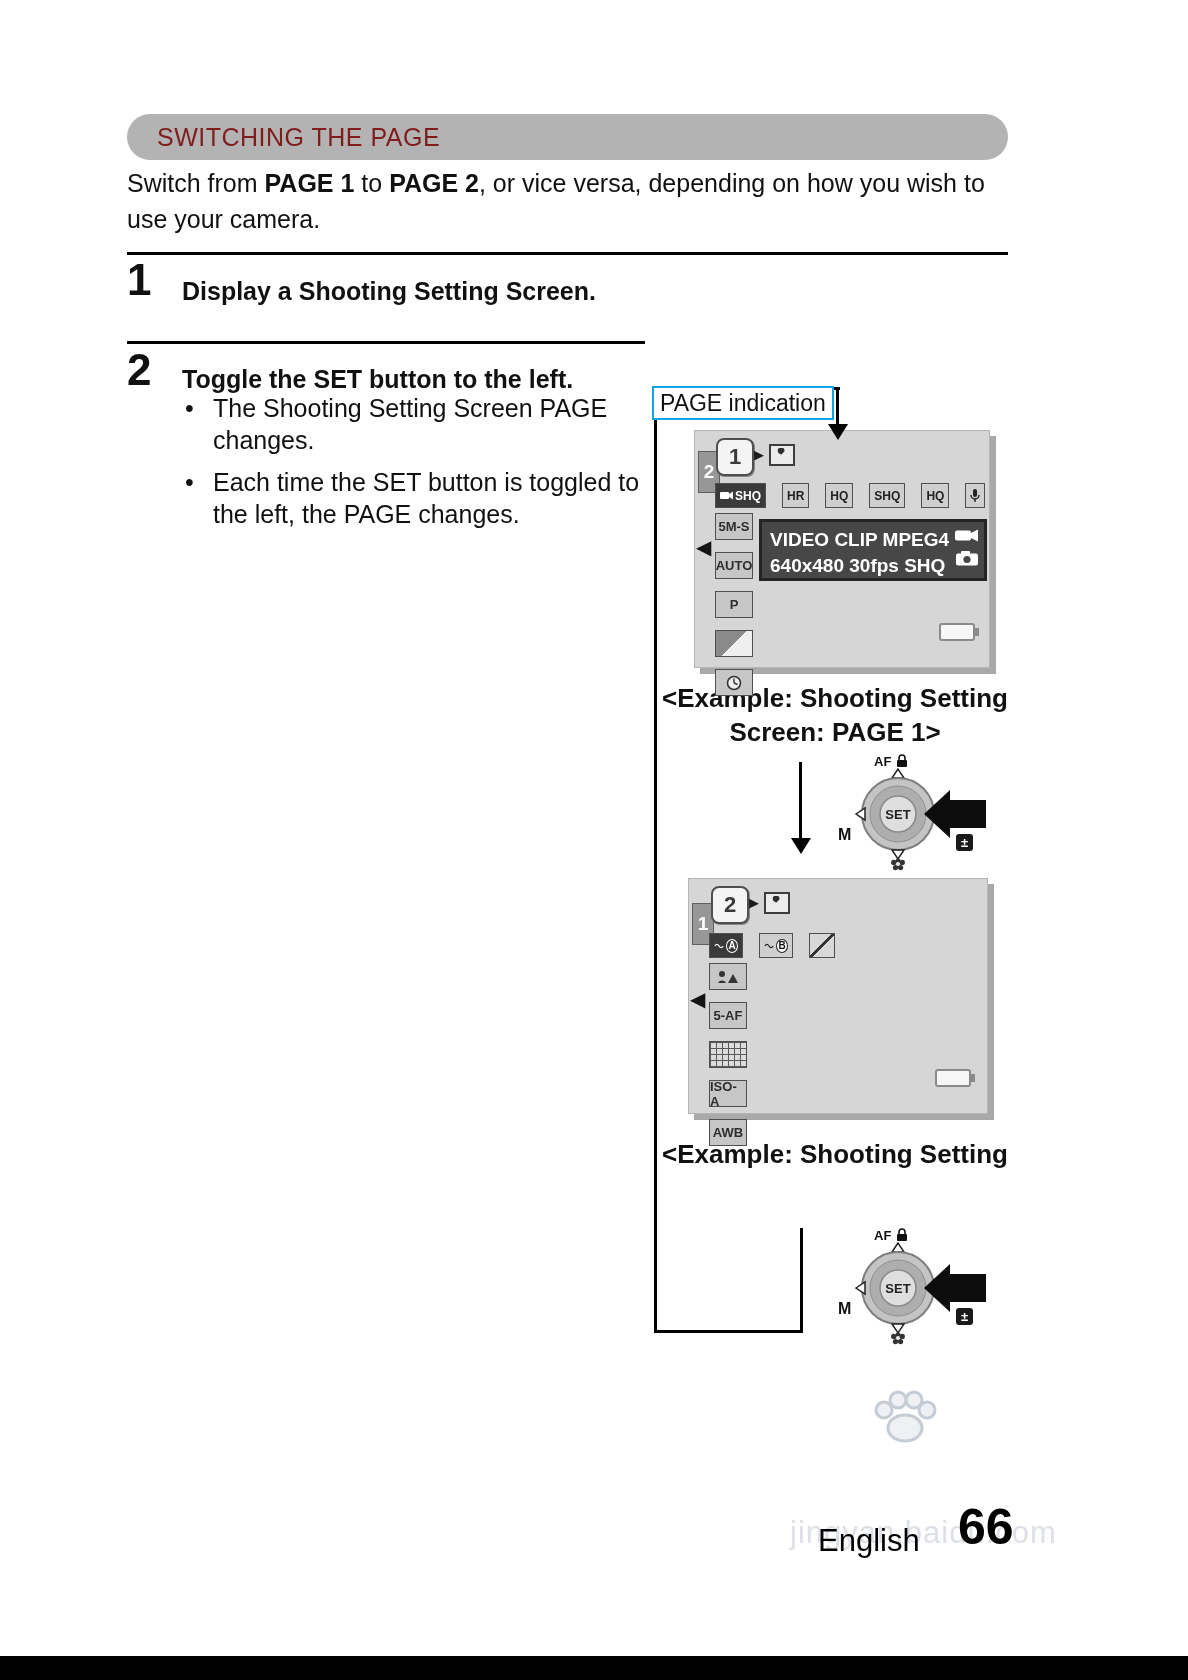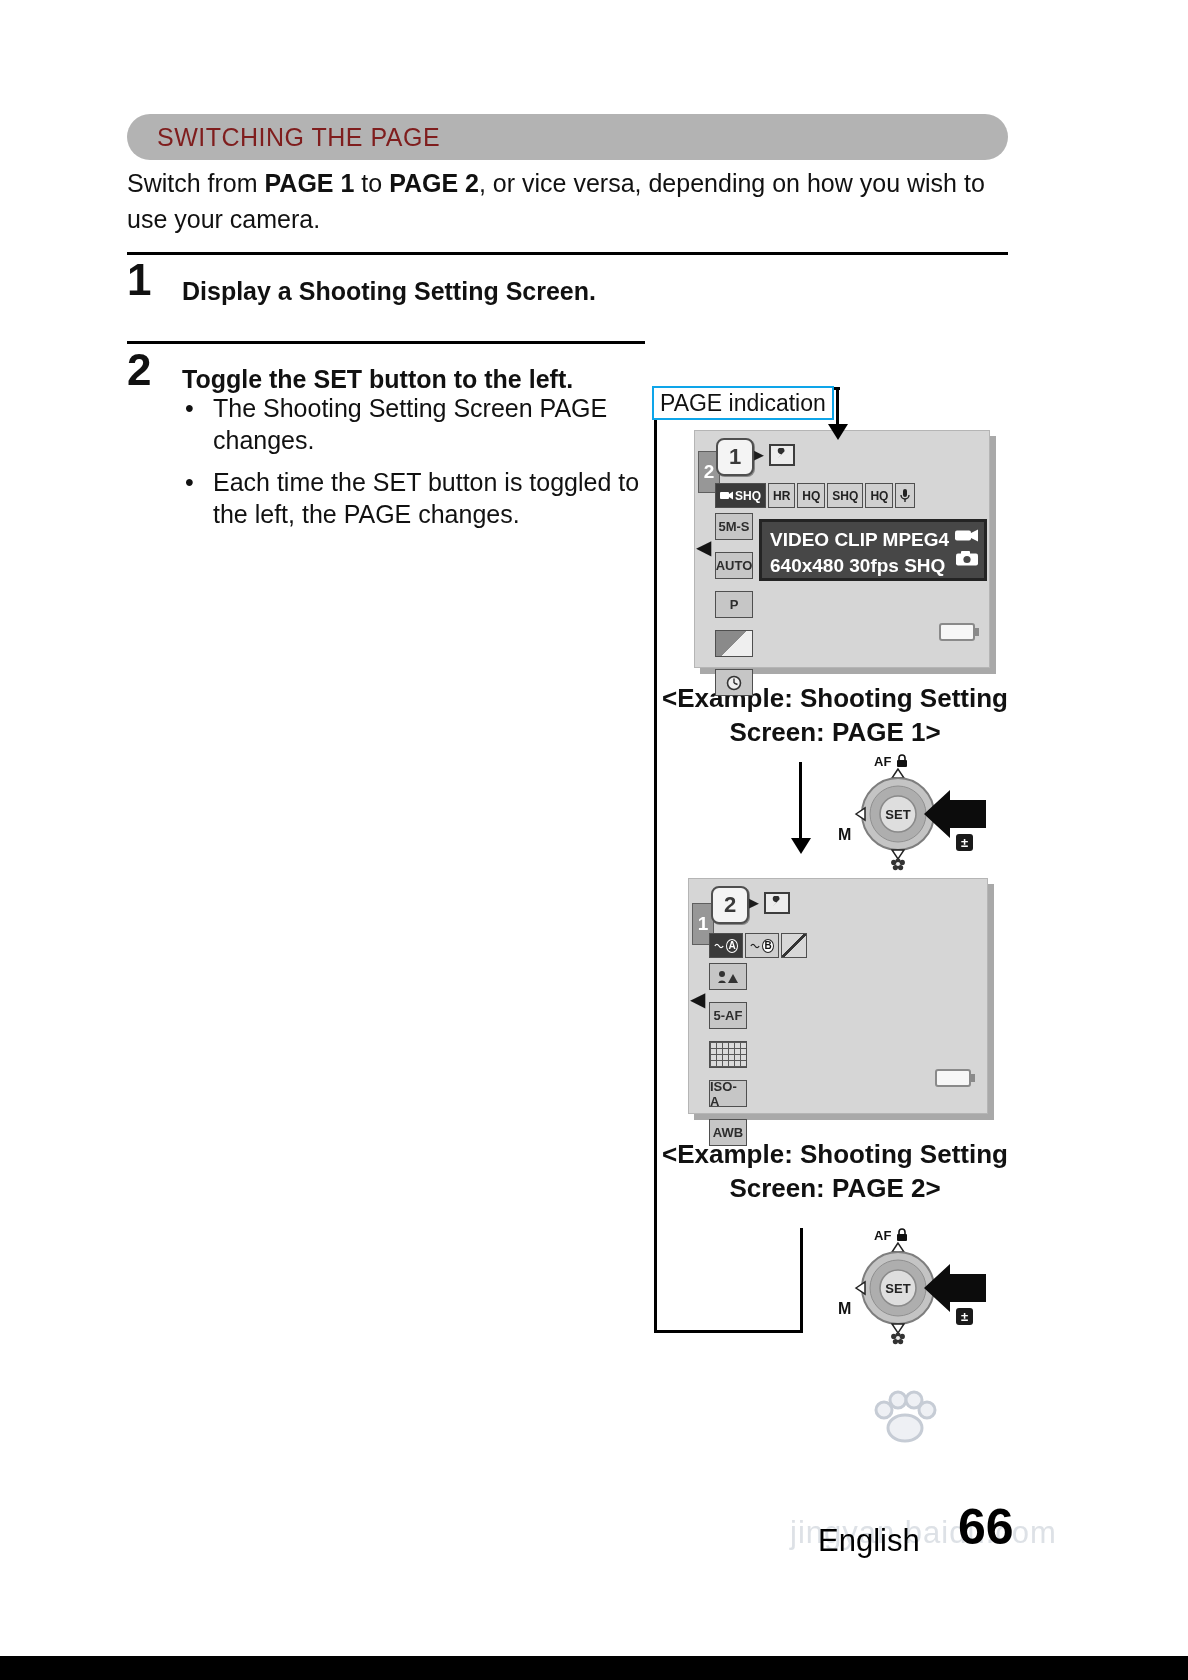--- a/index.html
+++ b/index.html
@@ -32,21 +32,21 @@
 
   
   .screen{position:absolute;background:#d6d6d6;border:1px solid #b5b5b5;box-shadow:6px 6px 0 #a9a9a9;z-index:4;}
   .tab-back{position:absolute;background:#979797;color:#fff;border:1px solid #5f5f5f;font-weight:bold;
             font-size:19px;display:flex;align-items:center;justify-content:center;}
   .tab-front{position:absolute;background:#f4f4f4;border:2px solid #4f4f4f;border-radius:8px;color:#3a3a3a;
              font-size:22px;font-weight:bold;display:flex;align-items:center;justify-content:center;box-shadow:1px 1px 0 #888;}
   .tab-pointer{position:absolute;font-size:13px;color:#1c1c1c;}
   .wrench-box{position:absolute;width:26px;height:22px;background:#ececec;border:2px solid #3d3d3d;
               box-sizing:border-box;display:flex;align-items:center;justify-content:center;}
-  .icon-row{position:absolute;display:flex;gap:2px;}
+  .icon-row{position:absolute;display:flex;gap:16px;}
   .mi{height:25px;border:1px solid #4f4f4f;background:#cfcfcf;color:#222;font-size:12px;font-weight:bold;
       display:flex;align-items:center;justify-content:center;padding:0 4px;box-sizing:border-box;gap:2px;}
   .mi.active{background:#3a3a3a;color:#fff;}
   .left-col{position:absolute;display:flex;flex-direction:column;gap:12px;}
   .lc{width:38px;height:27px;border:1px solid #4f4f4f;background:#c6c6c6;color:#2d2d2d;font-size:13px;
       font-weight:bold;display:flex;align-items:center;justify-content:center;box-sizing:border-box;}
   .lc.pattern{background:linear-gradient(135deg,#8a8a8a 0 50%,#efefef 50%);}
   .lc.grid{background-image:linear-gradient(#5a5a5a 1px,transparent 1px),linear-gradient(90deg,#5a5a5a 1px,transparent 1px);
            background-size:6px 6px;background-color:#dcdcdc;}
   .mi.off{background:linear-gradient(135deg,transparent 0 46%,#333 46% 54%,transparent 54%),#d8d8d8;width:26px;}
@@ -270,21 +270,20 @@
       <div class="lc">
           <span>AWB</span>
         </div>
     </div>
     <div class="nav-left" style="left:1px;top:110px;">◀</div>
     <div class="battery" style="left:246px;top:190px;"></div>
   </div>
 
   <div class="caption" style="left:655px;top:1138px;">
     <div>&lt;Example: Shooting Setting</div>
-    <div>Screen: PAGE 2&gt;</div>
   </div>
 
   <svg class="set-pad" style="left:826px;top:1226px;" width="164" height="122" viewBox="0 0 164 122">
     <text x="48" y="14" font-size="13" font-weight="bold" fill="#111">AF</text>
     <g>
       <path d="M73 8 v-2 a3 3 0 0 1 6 0 v2" fill="none" stroke="#111" stroke-width="1.6"></path>
       <rect x="71" y="8" width="10" height="7" rx="1" fill="#111"></rect>
     </g>
     <polygon points="72,17 66,26 78,26" fill="#fff" stroke="#222" stroke-width="1.5"></polygon>
     <circle cx="72" cy="62" r="36" fill="#c4c4c4" stroke="#7e7e7e" stroke-width="2"></circle>

